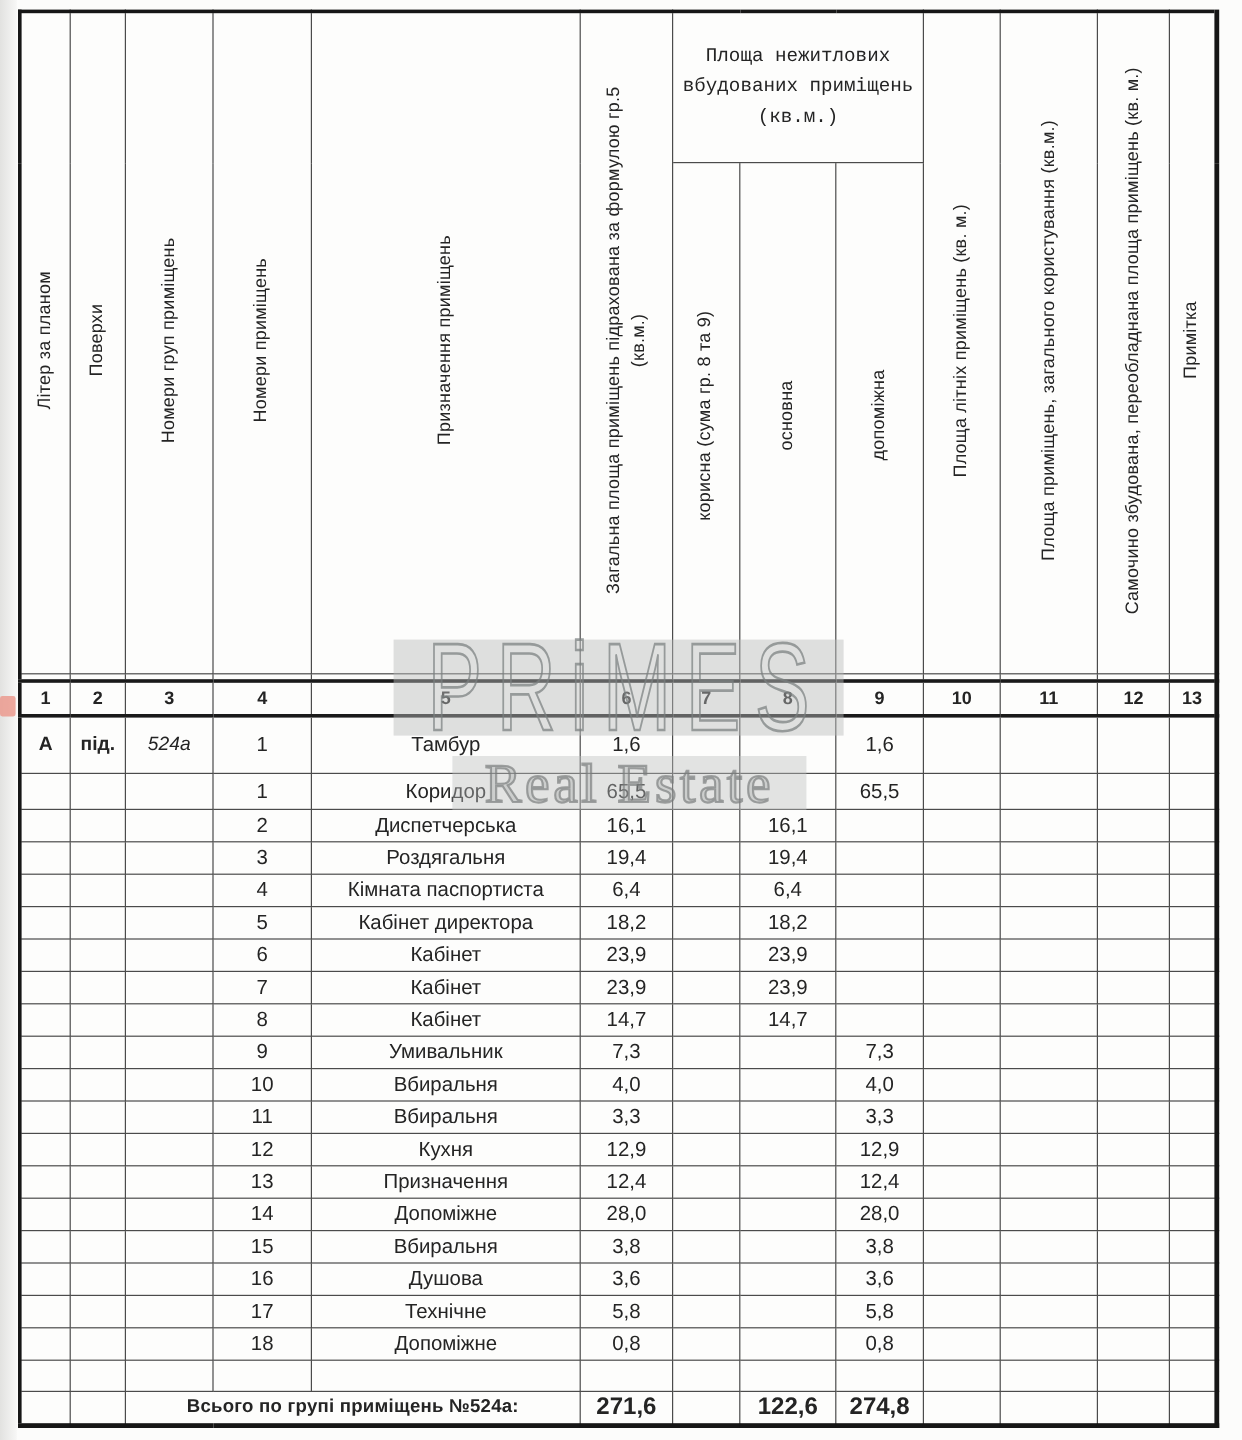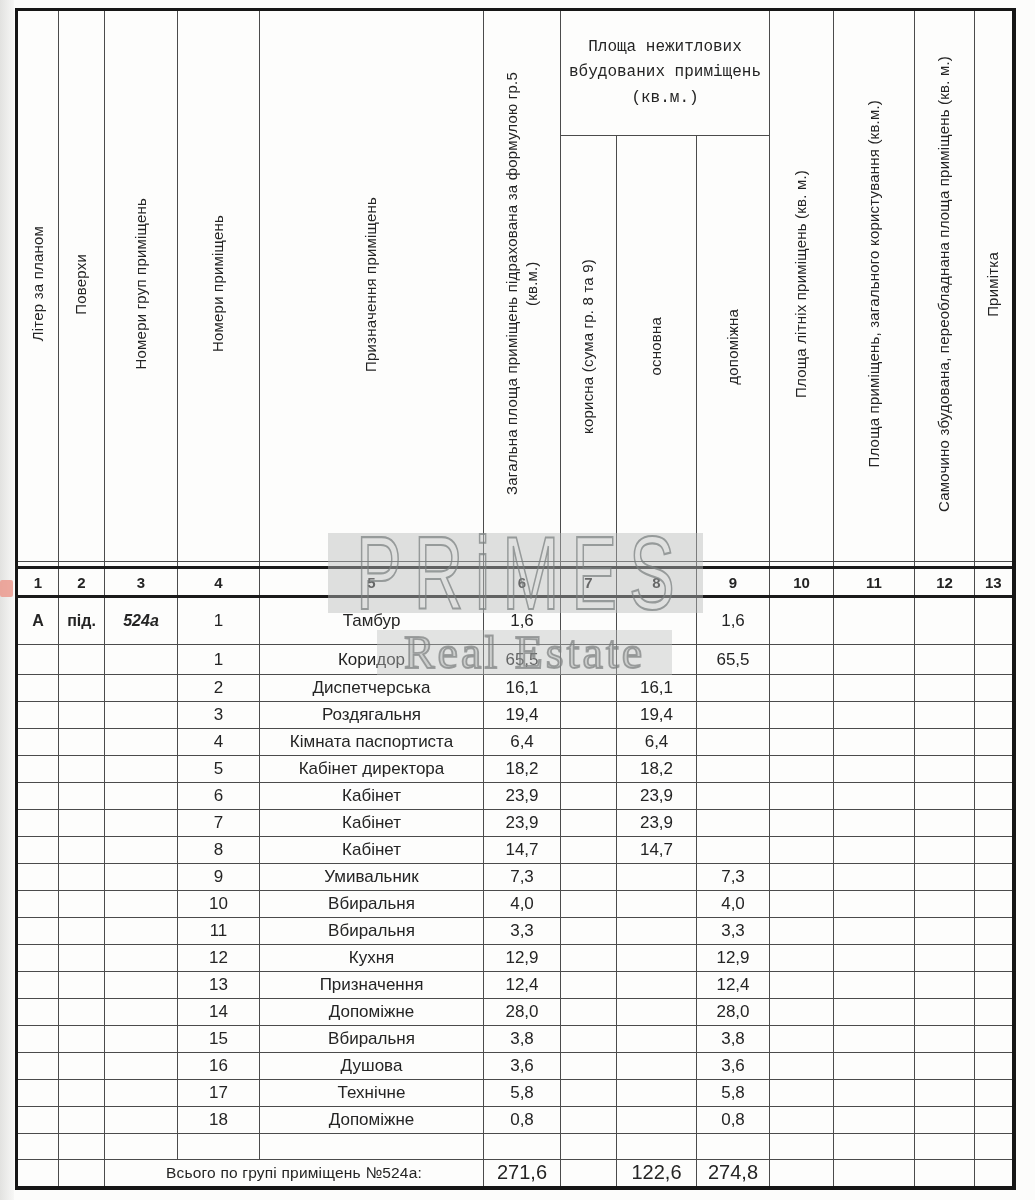--- a/index.html
+++ b/index.html
@@ -55,24 +55,24 @@
   .numrow td {
     height: 29px; font-weight: bold; font-size: 15px;
     border-top: 3px solid #1a1a1a; border-bottom: 3px solid #1a1a1a;
   }
   
   tbody.data td { height: 27px; font-size: 17px; }
   tbody.data tr.r0 td { height: 48px; }
   tbody.data tr.r1 td { height: 30px; }
   tbody.data tr.r0 td:nth-child(1),
   tbody.data tr.r0 td:nth-child(2) { font-weight: bold; font-size: 16px; }
-  tbody.data tr.r0 td:nth-child(3) { font-weight: bold; font-style: italic; font-size: 16px; }
+  tbody.data tr.r0 td:nth-child(3) { font-weight: normal; font-style: italic; font-size: 16px; }
   
   .spacer td { height: 26px; }
-  .totalrow td { height: 28px; font-weight: normal; }
+  .totalrow td { height: 28px; font-weight: bold; }
   .tlabel { text-align: right; padding-right: 22px; font-size: 15.5px; letter-spacing: .2px; }
   .tval { font-size: 20px; }
 
   
   .wm-band {
     position: absolute; left: 328px; top: 533px; width: 375px; height: 80px;
     background: rgba(184,186,186,0.45);
     display: flex; align-items: center; padding-left: 28px;
     z-index: 5; pointer-events: none;
   }

